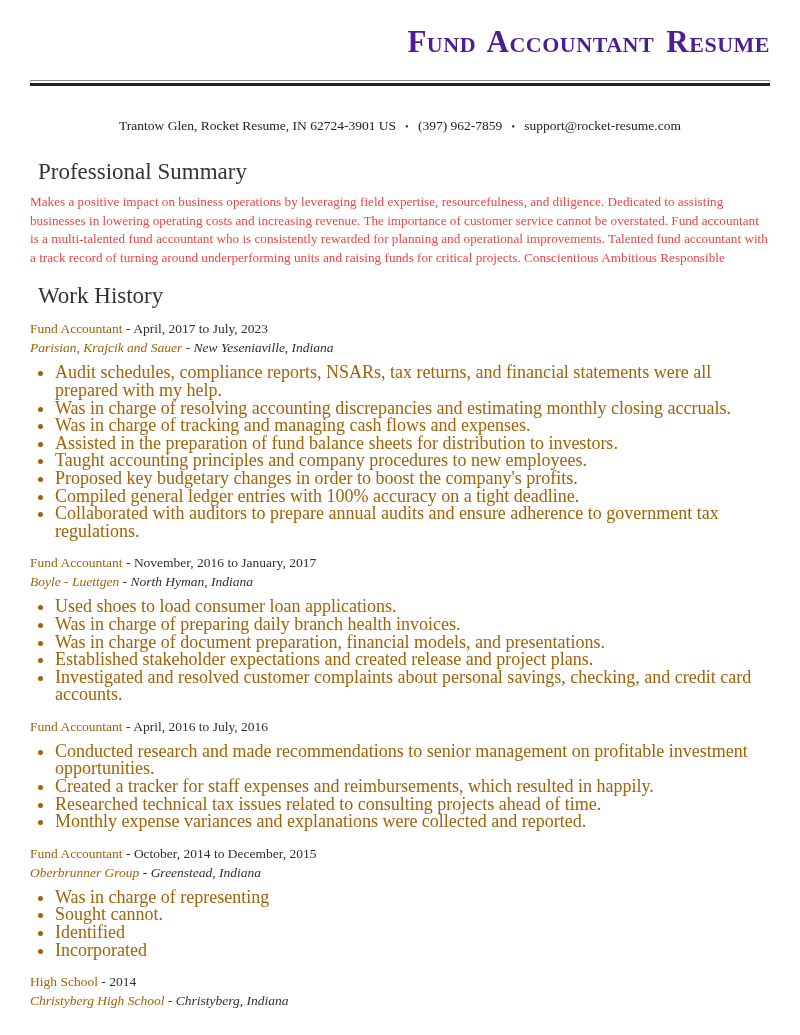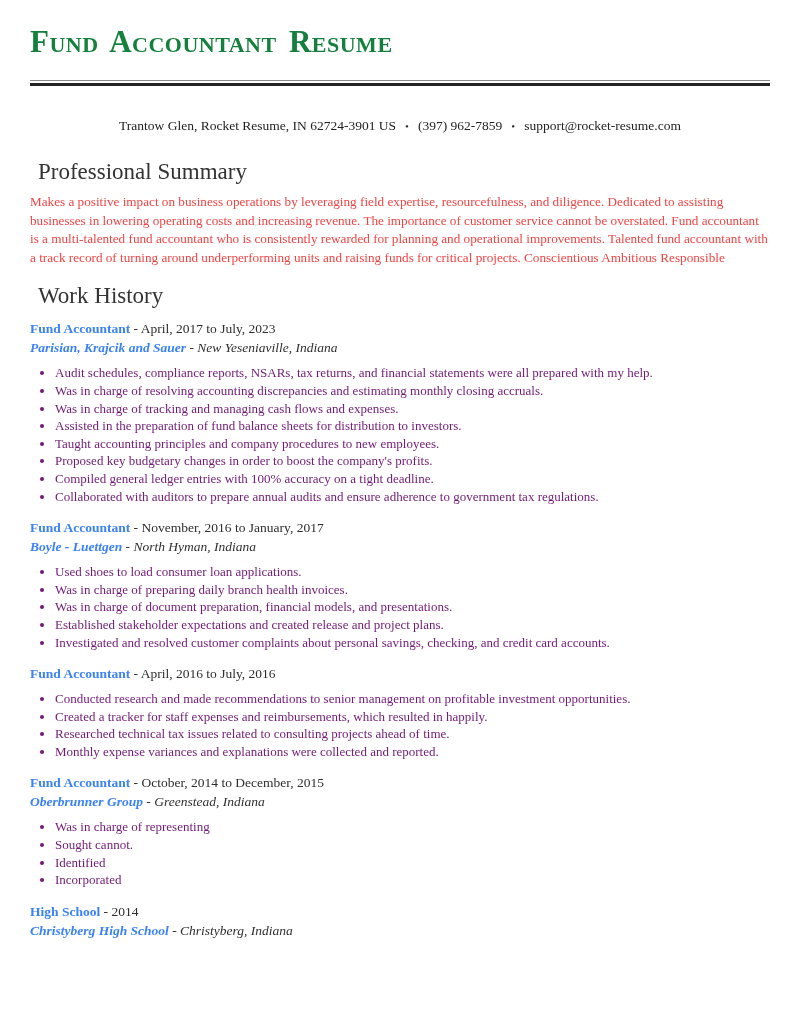--- a/index.html
+++ b/index.html
@@ -10,26 +10,26 @@
     overflow: hidden;
     background: #ffffff;
     color: #333333;
     font-family: "Liberation Serif", serif;
   }
   .page { padding: 0 30px; }
 
   
   h1.doc-title {
     margin: 22px 0 0;
-    text-align: left;
+    text-align: right;
     font-variant: small-caps;
     font-weight: bold;
     font-size: 31px;
     line-height: 40px;
-    color: #15803d;
+    color: #4c1d95;
     letter-spacing: 0.5px;
     word-spacing: 4px;
   }
   .double-rule {
     margin-top: 18px;
     height: 6px;
     border-top: 1px solid #8a8a8a;
     border-bottom: 3px solid #242424;
   }
   .contact {
@@ -59,30 +59,30 @@
     color: #ef4444;
   }
 
   
   .entry { margin: 10px 0 13px; }
   .entry-line {
     font-size: 13.5px;
     line-height: 19px;
     color: #2e2e2e;
   }
-  .entry-line .name { font-weight: bold; color: #3b82f6; }
+  .entry-line .name { font-weight: normal; color: #a16207; }
   .entry-line.sub { font-style: italic; }
   ul.bullets {
     margin: 7px 0 0;
     padding-left: 25px;
   }
   ul.bullets li {
-    font-size: 13px;
+    font-size: 18px;
     line-height: 17.6px;
-    color: #701a75;
+    color: #a16207;
   }
 </style>
 </head>
 <body>
 
 <div class="page">
 
   <h1 class="doc-title">Fund Accountant Resume</h1>
   <div class="double-rule"></div>
 

